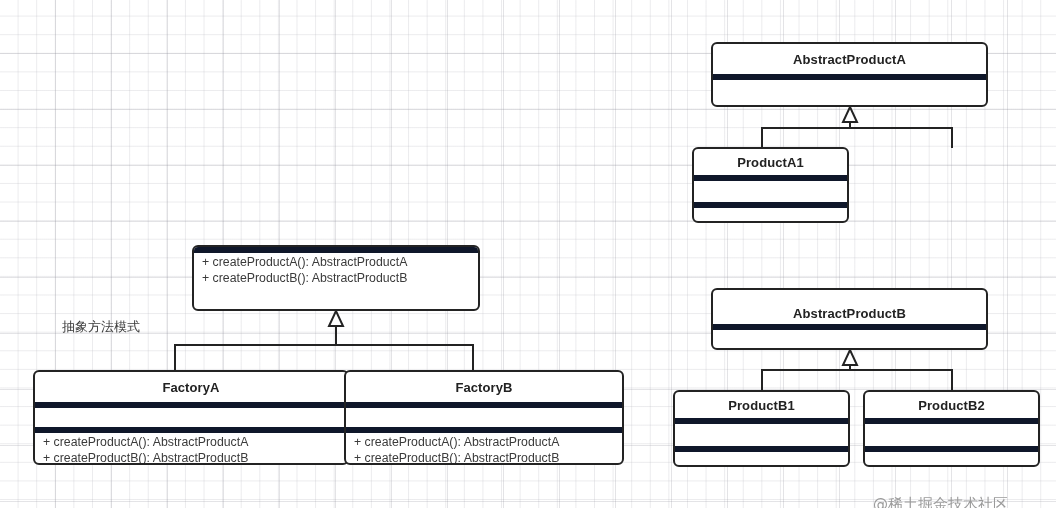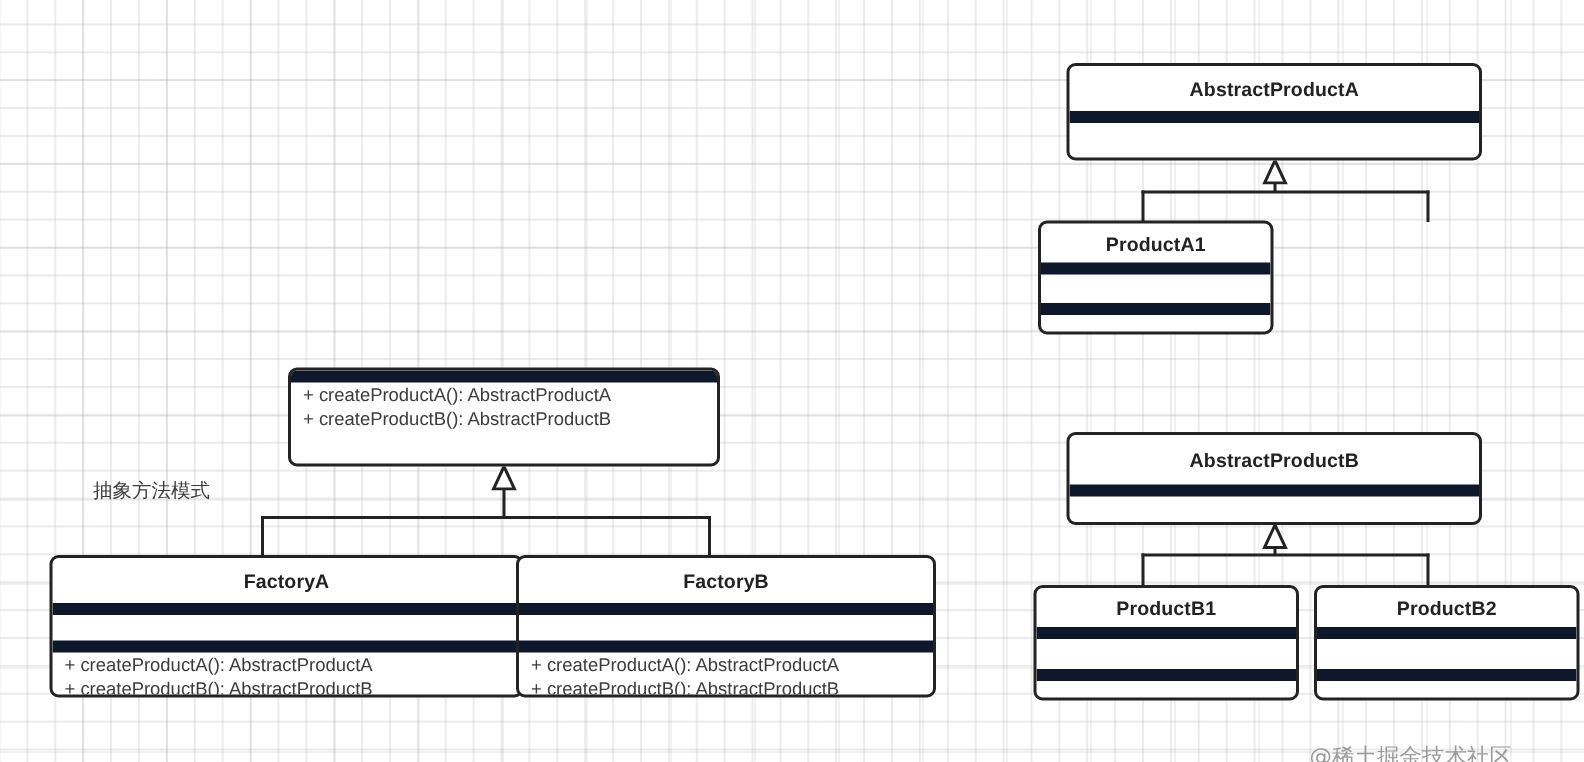--- a/index.html
+++ b/index.html
@@ -50,21 +50,21 @@
     font-size: 13px;
     color: #222222;
     letter-spacing: 0.1px;
     display: flex;
     align-items: center;
     justify-content: center;
   }
   .uml-compartment {
     box-sizing: border-box;
     width: 100%;
-    border-top: 8px solid #0f172a;
+    border-top: 6px solid #0f172a;
     padding: 2px 0 2px 8px;
     display: flex;
     flex-direction: column;
     justify-content: center;
   }
   .uml-member {
     font-size: 12.3px;
     color: #3b3b3b;
     line-height: 16px;
     white-space: nowrap;
@@ -161,41 +161,41 @@
   <div class="edge edge-v" style="left:951px; top:127px; height:21px;"></div>
 
   <div class="uml-box" style="left:676px; top:147px; width:157px; height:76px;margin-left:16px;">
     <div class="uml-title" style="height:26px;">ProductA1</div>
     <div class="uml-compartment empty-compartment" style="height:27px;"></div>
     <div class="uml-compartment empty-compartment" style="height:23px;"></div>
   </div>
 
 
   <div class="uml-box" style="left:711px; top:288px; width:277px; height:62px;">
-    <div class="uml-title" style="height:33px;">AbstractProductB</div>
+    <div class="uml-title" style="height:21px;margin-top:13px;">AbstractProductB</div>
     <div class="uml-compartment empty-compartment" style="height:29px;"></div>
   </div>
 
   <div class="arrow-outline" style="left:839px; top:350px; width:22px; height:16px;">
     <svg width="22" height="16" viewBox="0 0 22 16">
       <polygon points="11,0 18,15 4,15" fill="#ffffff" stroke="#232323" stroke-width="2" stroke-linejoin="miter"></polygon>
     </svg>
   </div>
   <div class="edge edge-v" style="left:849px; top:364px; height:6px;"></div>
   <div class="edge edge-h" style="left:761px; top:369px; width:192px;"></div>
   <div class="edge edge-v" style="left:761px; top:369px; height:22px;"></div>
   <div class="edge edge-v" style="left:951px; top:369px; height:22px;"></div>
 
-  <div class="uml-box" style="left:673px; top:390px; width:177px; height:77px;margin-left:16px;">
+  <div class="uml-box" style="left:673px; top:390px; width:177px; height:77px;">
     <div class="uml-title" style="height:26px;">ProductB1</div>
     <div class="uml-compartment empty-compartment" style="height:28px;"></div>
     <div class="uml-compartment empty-compartment" style="height:23px;"></div>
   </div>
 
-  <div class="uml-box" style="left:863px; top:390px; width:177px; height:77px;margin-left:13px;">
+  <div class="uml-box" style="left:863px; top:390px; width:177px; height:77px;">
     <div class="uml-title" style="height:26px;">ProductB2</div>
     <div class="uml-compartment empty-compartment" style="height:28px;"></div>
     <div class="uml-compartment empty-compartment" style="height:23px;"></div>
   </div>
 
   <div class="diagram-label" style="left:62px; top:286px;margin-top:32px;">抽象方法模式</div>
 
   <div class="watermark" style="left:873px; top:472px;margin-top:23px;">@稀土掘金技术社区</div>
 
 </div>

